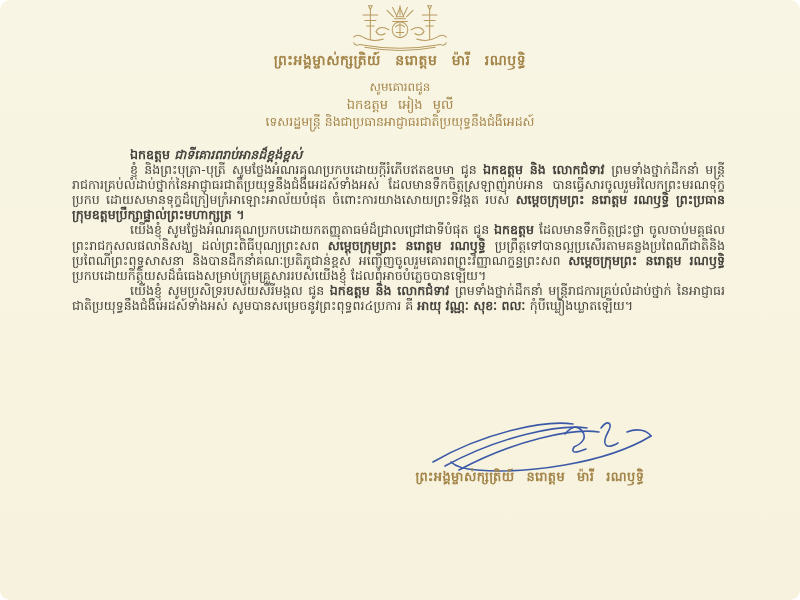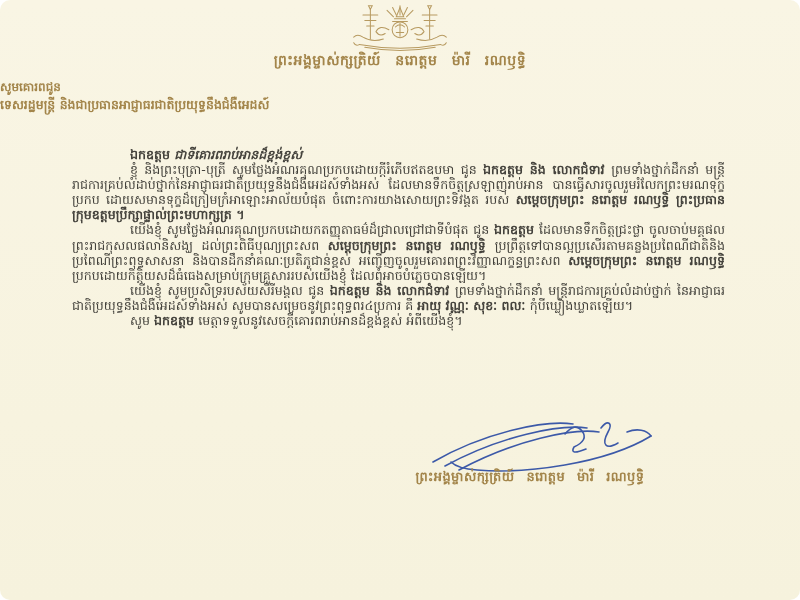--- a/index.html
+++ b/index.html
@@ -17,22 +17,22 @@
   .emblem{
     position:absolute;top:2px;left:0;width:800px;height:50px;
     display:flex;justify-content:center;align-items:flex-start;
   }
   .sender-name{
     position:absolute;top:51px;left:0;width:800px;
     font-size:14px;font-weight:bold;letter-spacing:.5px;word-spacing:9px;
     text-align:center;
   }
   .addressee{
-    position:absolute;top:80px;left:0;width:800px;text-align:left;
-    font-weight:bold;line-height:15px;
+    position:absolute;top:80px;left:0;width:800px;text-align:center;
+    font-weight:normal;line-height:15px;
   }
   .addressee .l1{font-size:12px;}
   .addressee .l2{font-size:13px;word-spacing:6px;margin-top:2px;}
   .addressee .l3{font-size:12.5px;margin-top:2px;}
   .body-block{
     position:absolute;top:131px;left:72px;width:653px;
     font-size:12.6px;line-height:15.1px;text-align:justify;margin-top:16px;
   }
   .body-block p{margin:0;text-indent:58px;}
   .greeting{font-weight:bold;text-indent:58px;margin:0;}
@@ -92,29 +92,29 @@
       <path d="M36,46 Q80,54 124,46"></path>
       <path d="M42,49 Q80,56 118,49"></path>
       <path d="M36,46 Q32,48 30,44 M124,46 Q128,48 130,44"></path>
     </svg>
   </div>
 
   <div class="sender-name gold">ព្រះអង្គម្ចាស់ក្សត្រិយ៍ នរោត្តម ម៉ារី រណឫទ្ធិ</div>
 
   <div class="addressee gold">
     <div class="l1">សូមគោរពជូន</div>
+    <div class="l2">ឯកឧត្តម អៀង មូលី</div>
     <div class="l3">ទេសរដ្ឋមន្ត្រី និងជាប្រធានអាជ្ញាធរជាតិប្រយុទ្ធនឹងជំងឺអេដស៍</div>
   </div>
 
   <div class="body-block">
     <p class="greeting"><span class="b">ឯកឧត្តម </span><span class="b i">ជាទីគោរពរាប់អានដ៏ខ្ពង់ខ្ពស់</span></p>
     <p><span>ខ្ញុំ និងព្រះបុត្រា-បុត្រី សូមថ្លែងអំណរគុណប្រកបដោយក្តីរំភើបឥតឧបមា ជូន </span><span class="b">ឯកឧត្តម និង លោកជំទាវ </span><span>ព្រមទាំងថ្នាក់ដឹកនាំ មន្ត្រីរាជការគ្រប់លំដាប់ថ្នាក់នៃអាជ្ញាធរជាតិប្រយុទ្ធនឹងជំងឺអេដស៍ទាំងអស់ ដែលមានទឹកចិត្តស្រឡាញ់រាប់អាន បានធ្វើសារចូលរួមរំលែកព្រះមរណទុក្ខប្រកប ដោយសមានទុក្ខដ៏ក្រៀមក្រំអាឡោះអាល័យបំផុត ចំពោះការយាងសោយព្រះទិវង្គត របស់ </span><span class="b">សម្តេចក្រុមព្រះ នរោត្តម រណឫទ្ធិ ព្រះប្រធានក្រុមឧត្តមប្រឹក្សាផ្ទាល់ព្រះមហាក្សត្រ ។</span></p>
     <p><span>យើងខ្ញុំ សូមថ្លែងអំណរគុណប្រកបដោយកតញ្ញុតាធម៌ដ៏ជ្រាលជ្រៅជាទីបំផុត ជូន </span><span class="b">ឯកឧត្តម </span><span>ដែលមានទឹកចិត្តជ្រះថ្លា ចូលចាប់មគ្គផលព្រះរាជកុសលផលានិសង្ឃ ដល់ព្រះពិធីបុណ្យព្រះសព </span><span class="b">សម្តេចក្រុមព្រះ នរោត្តម រណឫទ្ធិ </span><span>ប្រព្រឹត្តទៅបានល្អប្រសើរតាមគន្លងប្រពៃណីជាតិនិងប្រពៃណីព្រះពុទ្ធសាសនា និងបានដឹកនាំគណៈប្រតិភូជាន់ខ្ពស់ អញ្ជើញចូលរួមគោរពព្រះវិញ្ញាណក្ខន្ធព្រះសព </span><span class="b">សម្តេចក្រុមព្រះ នរោត្តម រណឫទ្ធិ </span><span>ប្រកបដោយកិត្តិយសដ៏ធំធេងសម្រាប់ក្រុមគ្រួសាររបស់យើងខ្ញុំ ដែលពុំអាចបំភ្លេចបានឡើយ។</span></p>
     <p><span>យើងខ្ញុំ សូមប្រសិទ្ររបស័យសិរីមង្គល ជូន </span><span class="b">ឯកឧត្តម និង លោកជំទាវ </span><span>ព្រមទាំងថ្នាក់ដឹកនាំ មន្ត្រីរាជការគ្រប់លំដាប់ថ្នាក់ នៃអាជ្ញាធរជាតិប្រយុទ្ធនឹងជំងឺអេដស៍ទាំងអស់ សូមបានសម្រេចនូវព្រះពុទ្ធពរ៤ប្រការ គឺ </span><span class="b">អាយុ វណ្ណៈ សុខៈ ពលៈ </span><span>កុំបីឃ្លៀងឃ្លាតឡើយ។</span></p>
-    <p><span>សូម </span><span class="b">ឯកឧត្តម </span><span>មេត្តាទទួលនូវសេចក្តីគោរពរាប់អានដ៏ខ្ពង់ខ្ពស់ អំពីយើងខ្ញុំ។</span></p>
   </div>
 
 
   <div class="signature">
     <svg width="265" height="58" viewBox="0 0 265 58" fill="none" stroke="#3c59a8" stroke-width="1.6" stroke-linecap="round">
       <path d="M18,44 C70,14 130,2 158,6"></path>
       <path d="M30,48 C85,18 145,6 172,10"></path>
       <path d="M44,52 C100,22 158,10 184,14"></path>
       <path d="M150,16 q10,-12 17,-3 t-8,16 q-5,9 12,2"></path>
       <path d="M186,10 c7,-9 12,-5 7,4 c-7,13 -2,18 10,11"></path>

